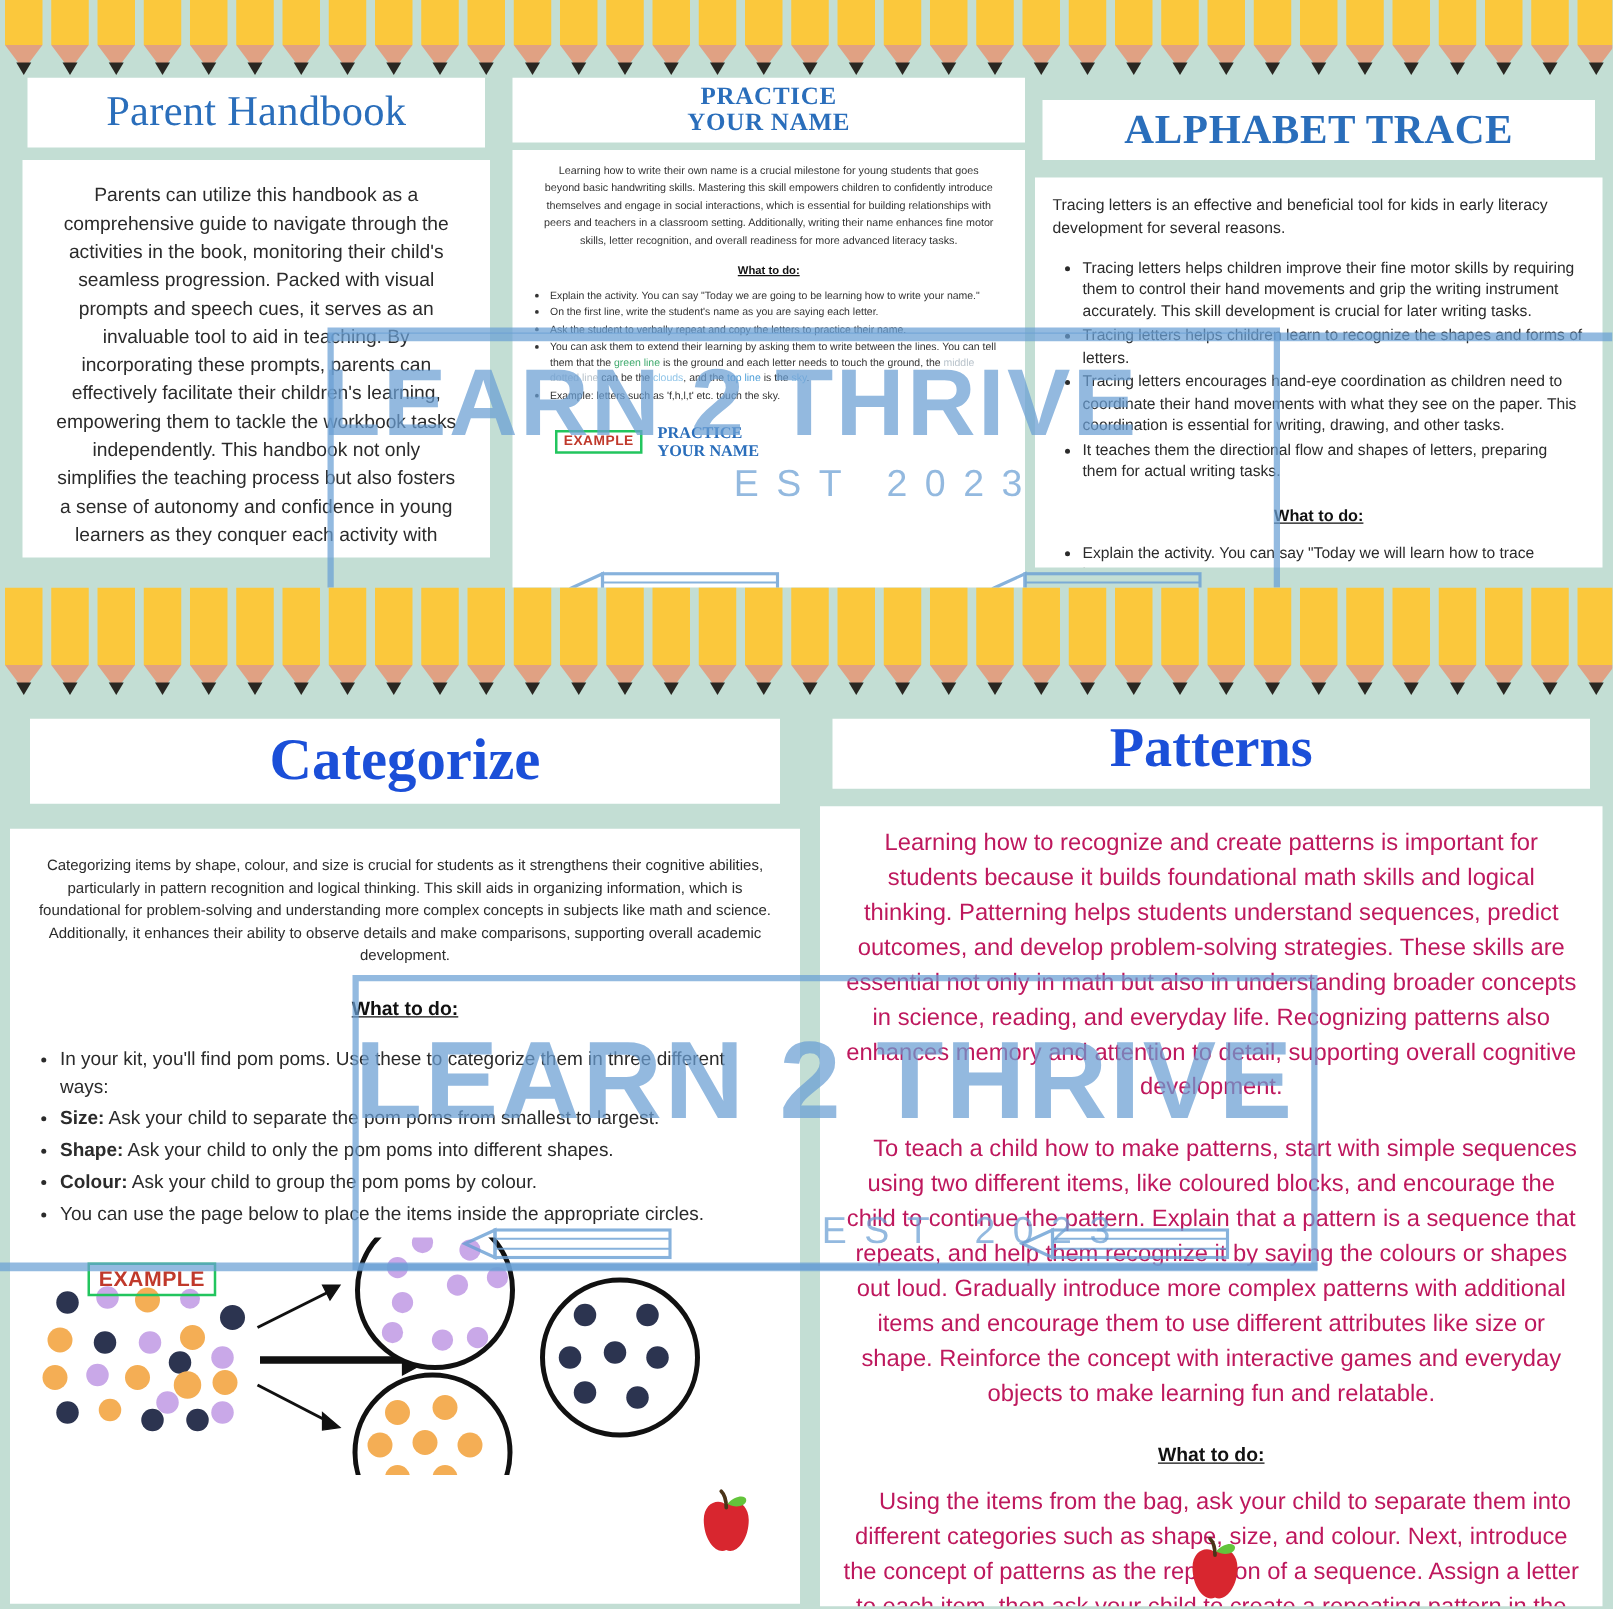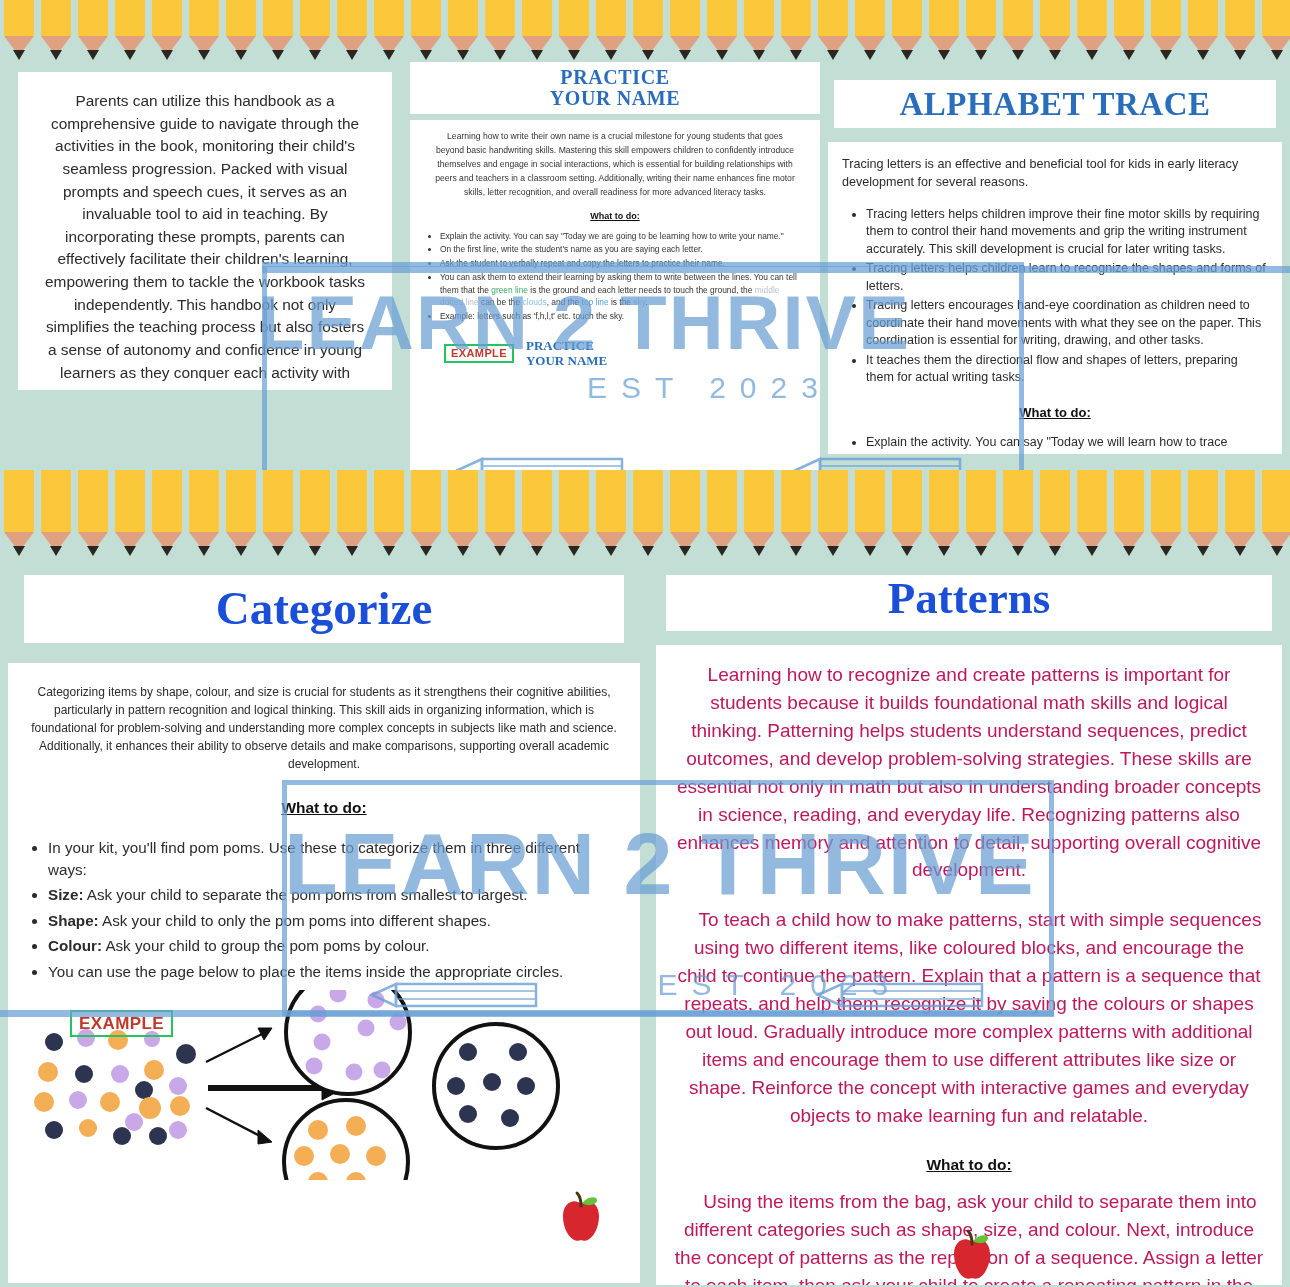--- a/index.html
+++ b/index.html
@@ -245,20 +245,23 @@
     position: absolute; height: 7px; background: #6a9fd4;
     opacity: .72; z-index: 24; pointer-events: none;
   }
   .wm-pencil { position: absolute; z-index: 26; pointer-events: none; opacity:.8; }
 </style>
 </head>
 <body>
 
 <div class="quad" id="q-handbook">
   <div class="card-shell">
+    <div class="title-band">
+      <span class="ttl">Parent Handbook</span>
+    </div>
     <div class="body-band">
       <p>Parents can utilize this handbook as a comprehensive guide to navigate through the activities in the book, monitoring their child's seamless progression. Packed with visual prompts and speech cues, it serves as an invaluable tool to aid in teaching. By incorporating these prompts, parents can effectively facilitate their children's learning, empowering them to tackle the workbook tasks independently. This handbook not only simplifies the teaching process but also fosters a sense of autonomy and confidence in young learners as they conquer each activity with ease.</p>
     </div>
   </div>
 </div>
 
 <div class="quad" id="q-practice">
   <div class="card-shell">
     <div class="title-band">
       <span class="ttl">PRACTICE</span>

